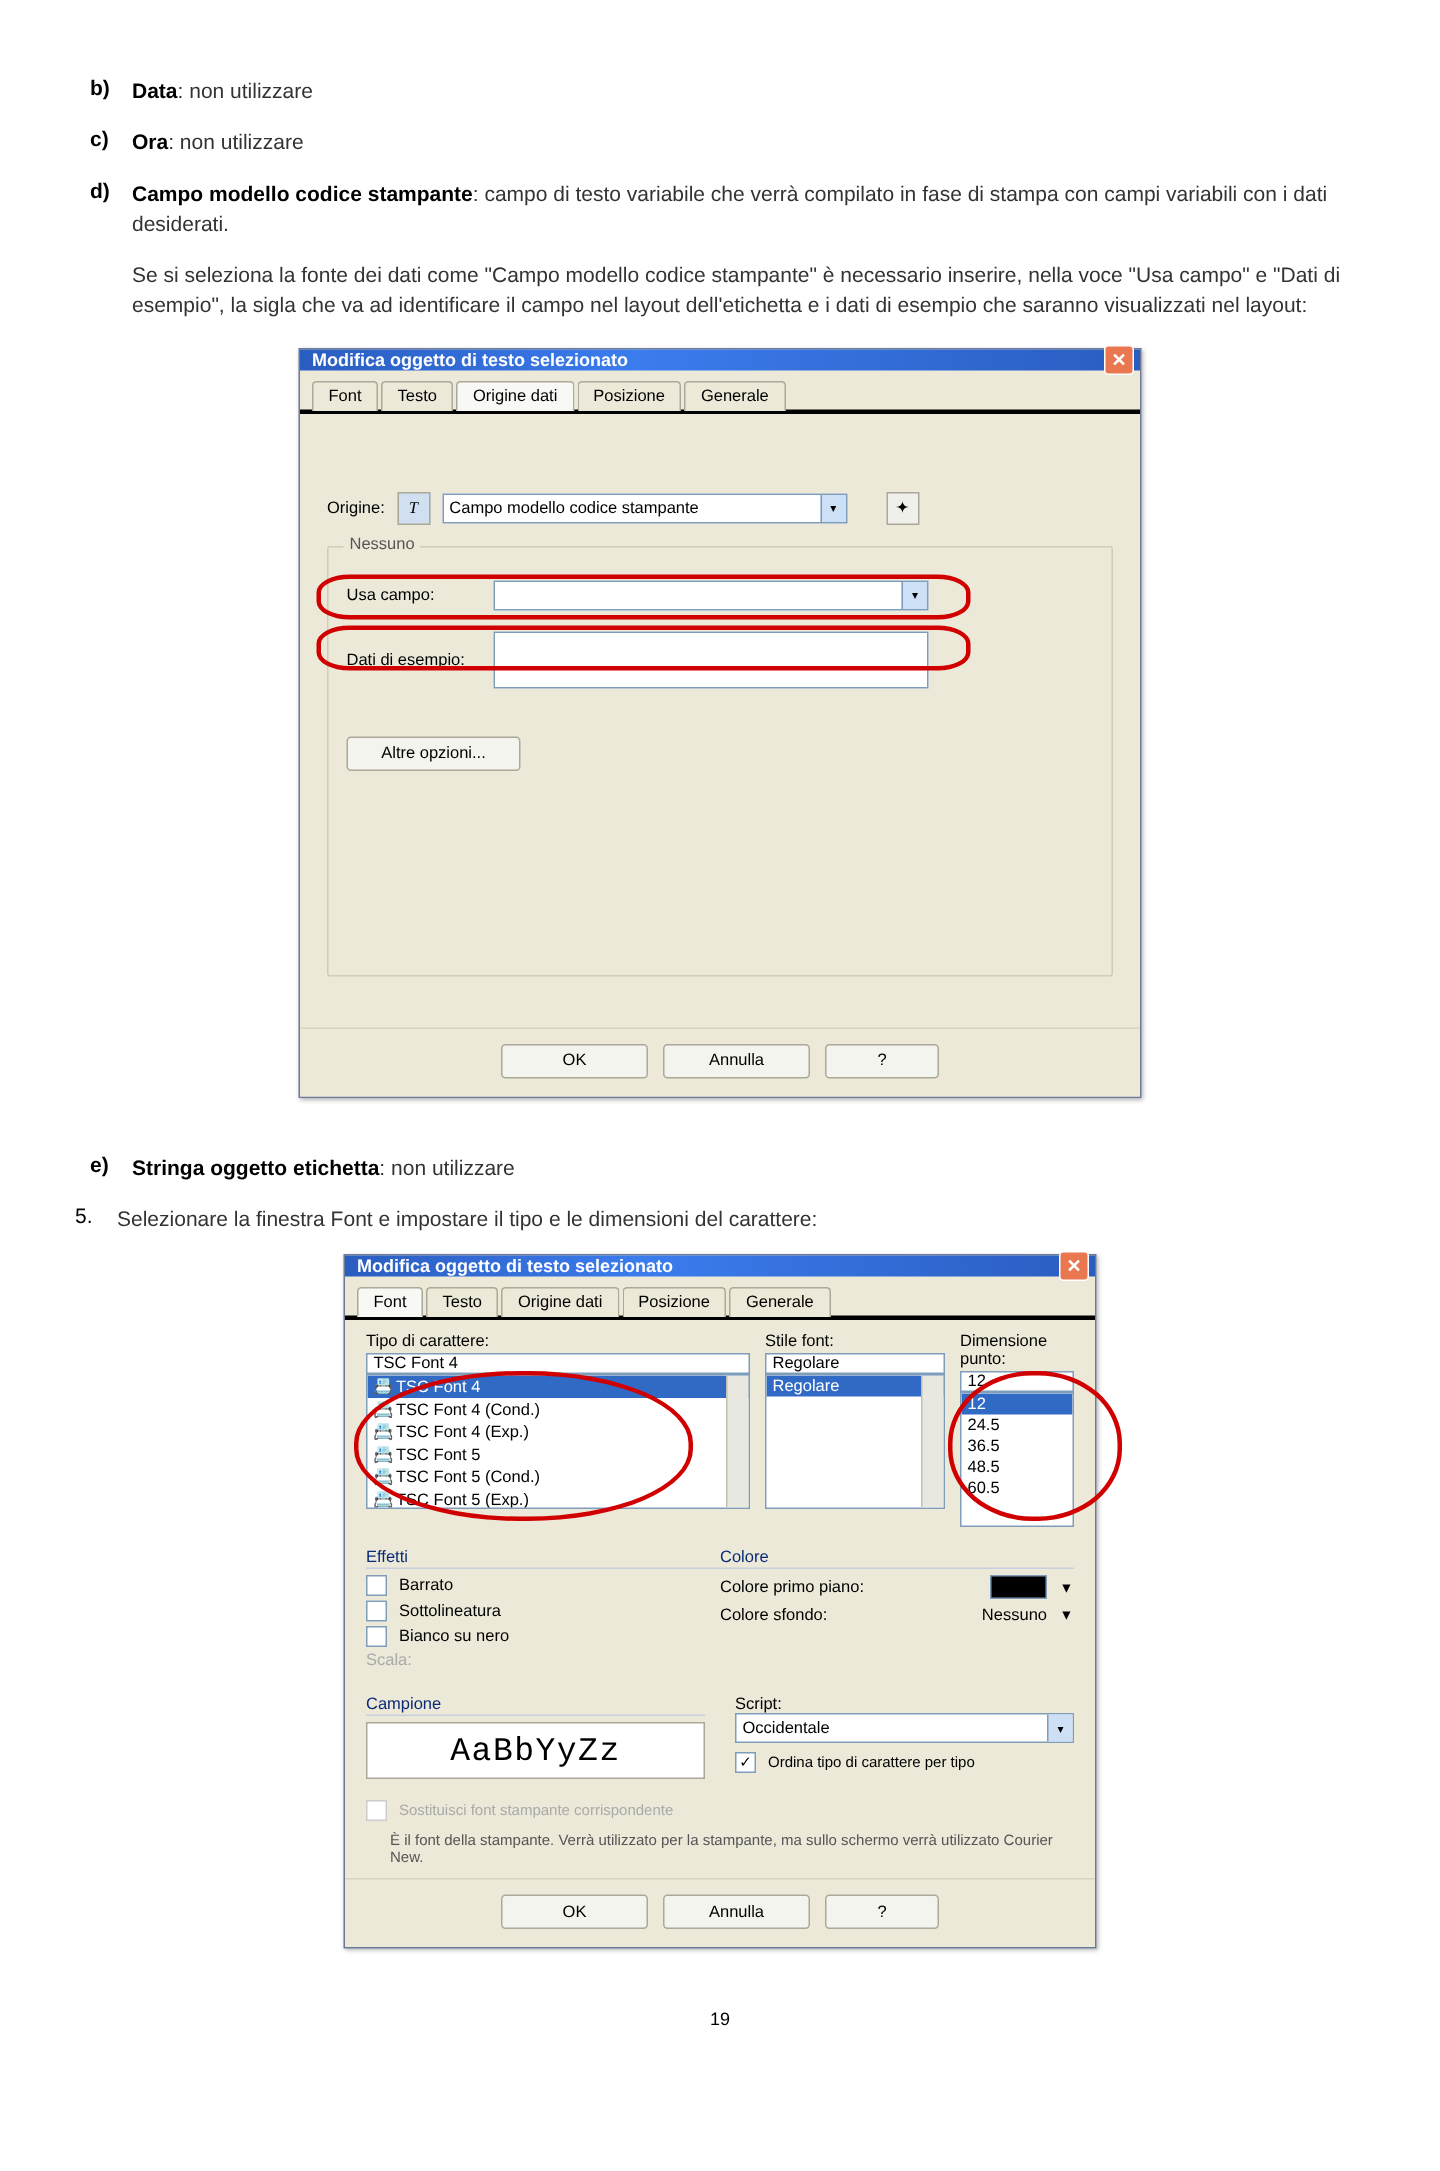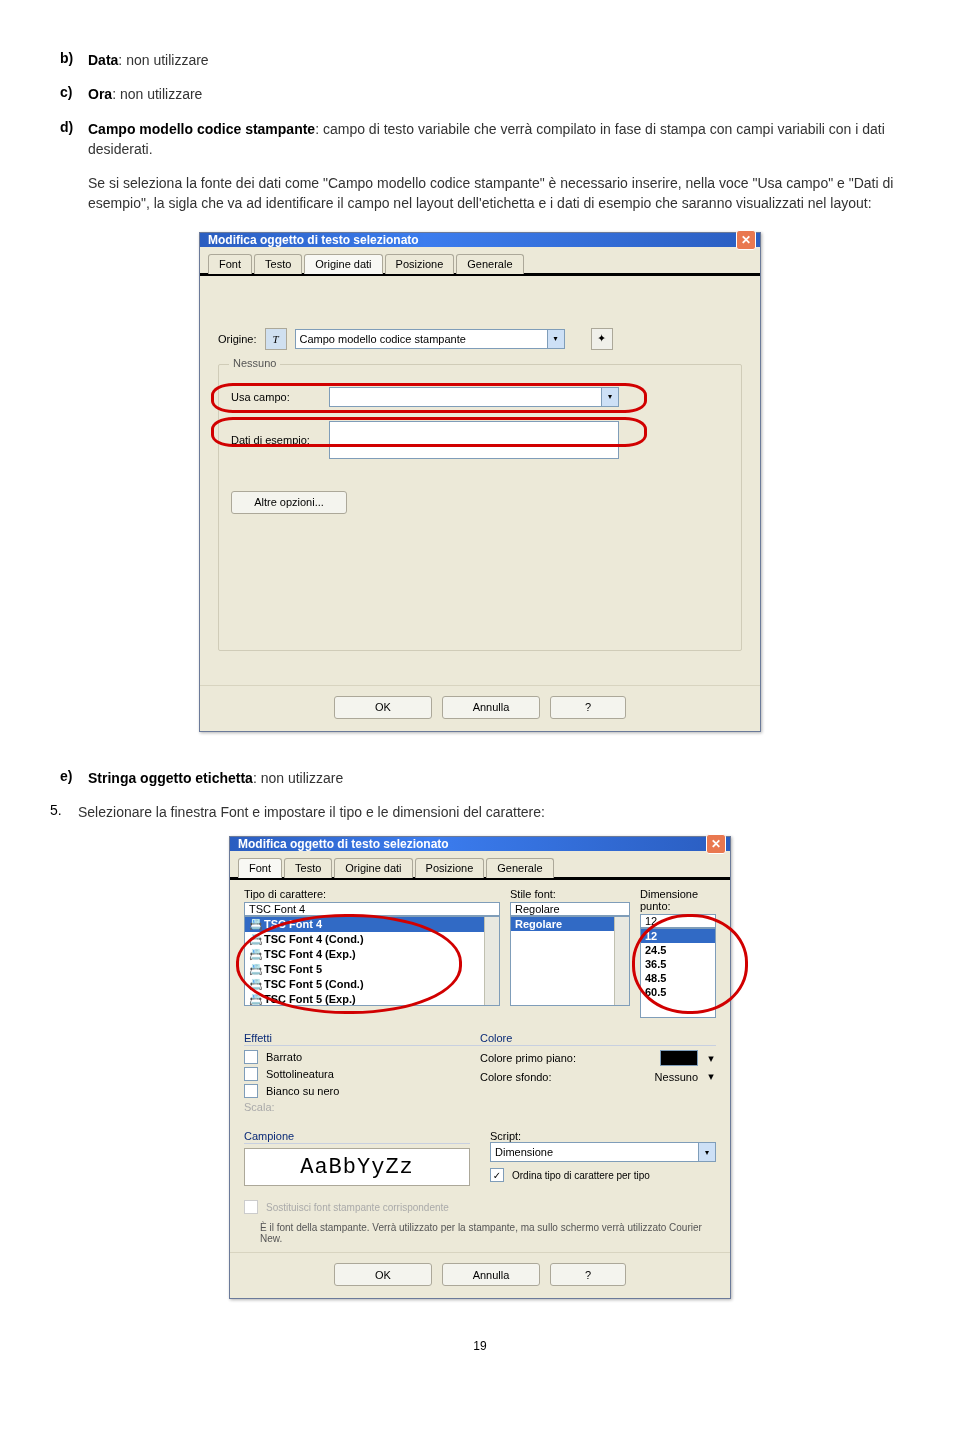--- a/index.html
+++ b/index.html
@@ -208,21 +208,20 @@
   }
   .listbox {
     border: 1px solid #7f9db9;
     background: #fff;
     font-size: 11px;
     overflow: hidden;
   }
   .listbox .item {
     padding: 1px 4px;
     white-space: nowrap;
-    font-weight: bold;
   }
   .listbox .item.sel {
     background: #316ac5;
     color: #fff;
   }
   .listbox .item .fonticon {
     display: inline-flex;
     width: 12px;
     margin-right: 3px;
   }
@@ -461,21 +460,21 @@
       </div>
 
       <div style="display:flex;gap:20px;margin-top:6px">
         <div style="flex:1">
           <div class="section-head">Campione</div>
           <div class="sample">AaBbYyZz</div>
         </div>
         <div style="flex:1">
           <div class="lbl2" style="margin-top:8px">Script:</div>
           <div class="field">
-            <span>Dimensione</span>
+            <span>Occidentale</span>
             <span class="dd-arrow">▾</span>
           </div>
           <div class="row" style="margin-top:6px">
             <span class="chk">✓</span>
             <span style="font-size:10px">Ordina tipo di carattere per tipo</span>
           </div>
         </div>
       </div>
 
       <div class="row" style="margin-top:10px;color:#aaa">

